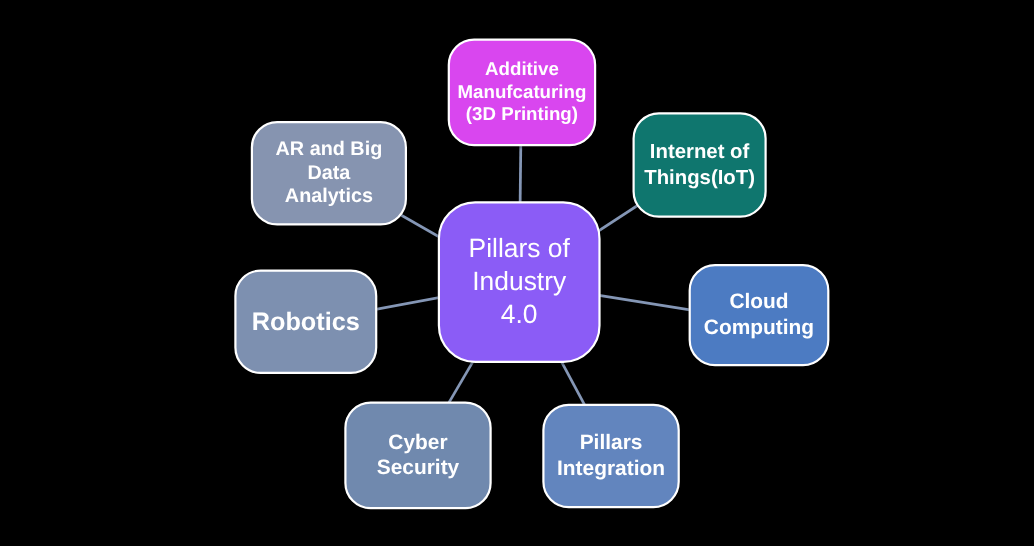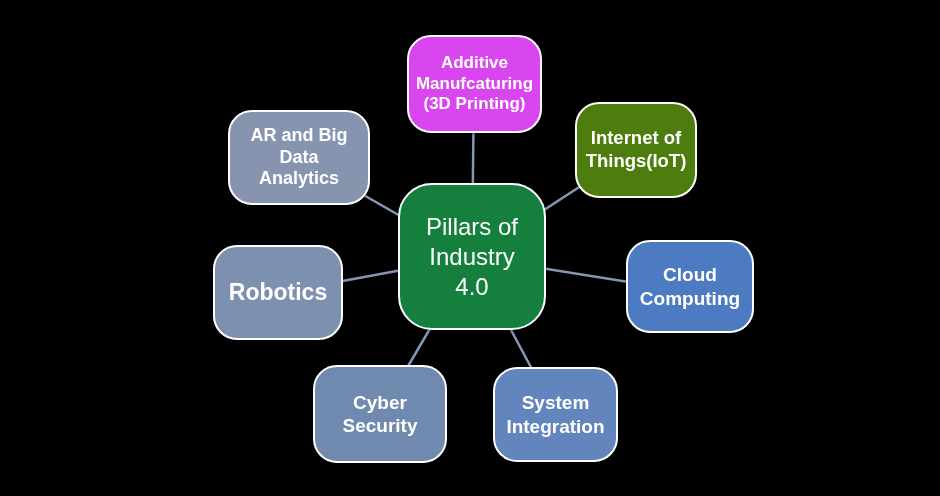--- a/index.html
+++ b/index.html
@@ -67,44 +67,44 @@
   <svg class="connectors" viewBox="0 0 940 496" xmlns="http://www.w3.org/2000/svg">
     <line x1="472" y1="257" x2="474" y2="84" stroke-width="2.5" stroke="#8496B5"></line>
     <line x1="472" y1="257" x2="636" y2="150" stroke-width="2.5" stroke="#8496B5"></line>
     <line x1="472" y1="257" x2="660" y2="287" stroke-width="2.5" stroke="#8496B5"></line>
     <line x1="472" y1="257" x2="556" y2="414" stroke-width="2.5" stroke="#8496B5"></line>
     <line x1="472" y1="257" x2="380" y2="414" stroke-width="2.5" stroke="#8496B5"></line>
     <line x1="472" y1="257" x2="278" y2="293" stroke-width="2.5" stroke="#8496B5"></line>
     <line x1="472" y1="257" x2="299" y2="158" stroke-width="2.5" stroke="#8496B5"></line>
   </svg>
 
-  <div class="node node-center" style="background-color: #15803d;">
+  <div class="node node-center" style="background-color: #8b5cf6;">
     <span class="node-label">Pillars of
 Industry
 4.0</span>
   </div>
 
   <div class="node node-additive" style="background-color: #d946ef;">
     <span class="node-label">Additive
 Manufcaturing
 (3D Printing)</span>
   </div>
 
-  <div class="node node-iot" style="background-color: #4d7c0f;">
+  <div class="node node-iot" style="background-color: #0f766e;">
     <span class="node-label">Internet of
 Things(IoT)</span>
   </div>
 
   <div class="node node-cloud" style="background-color: rgb(76, 123, 194); margin-left: 28px;">
     <span class="node-label">Cloud
 Computing</span>
   </div>
 
   <div class="node node-system" style="background-color: rgb(98, 133, 190);">
-    <span class="node-label">System
+    <span class="node-label">Pillars
 Integration</span>
   </div>
 
   <div class="node node-cyber" style="background-color: rgb(112, 137, 174);">
     <span class="node-label">Cyber
 Security</span>
   </div>
 
   <div class="node node-robotics" style="background-color: rgb(125, 144, 176);">
     <span class="node-label">Robotics</span>

